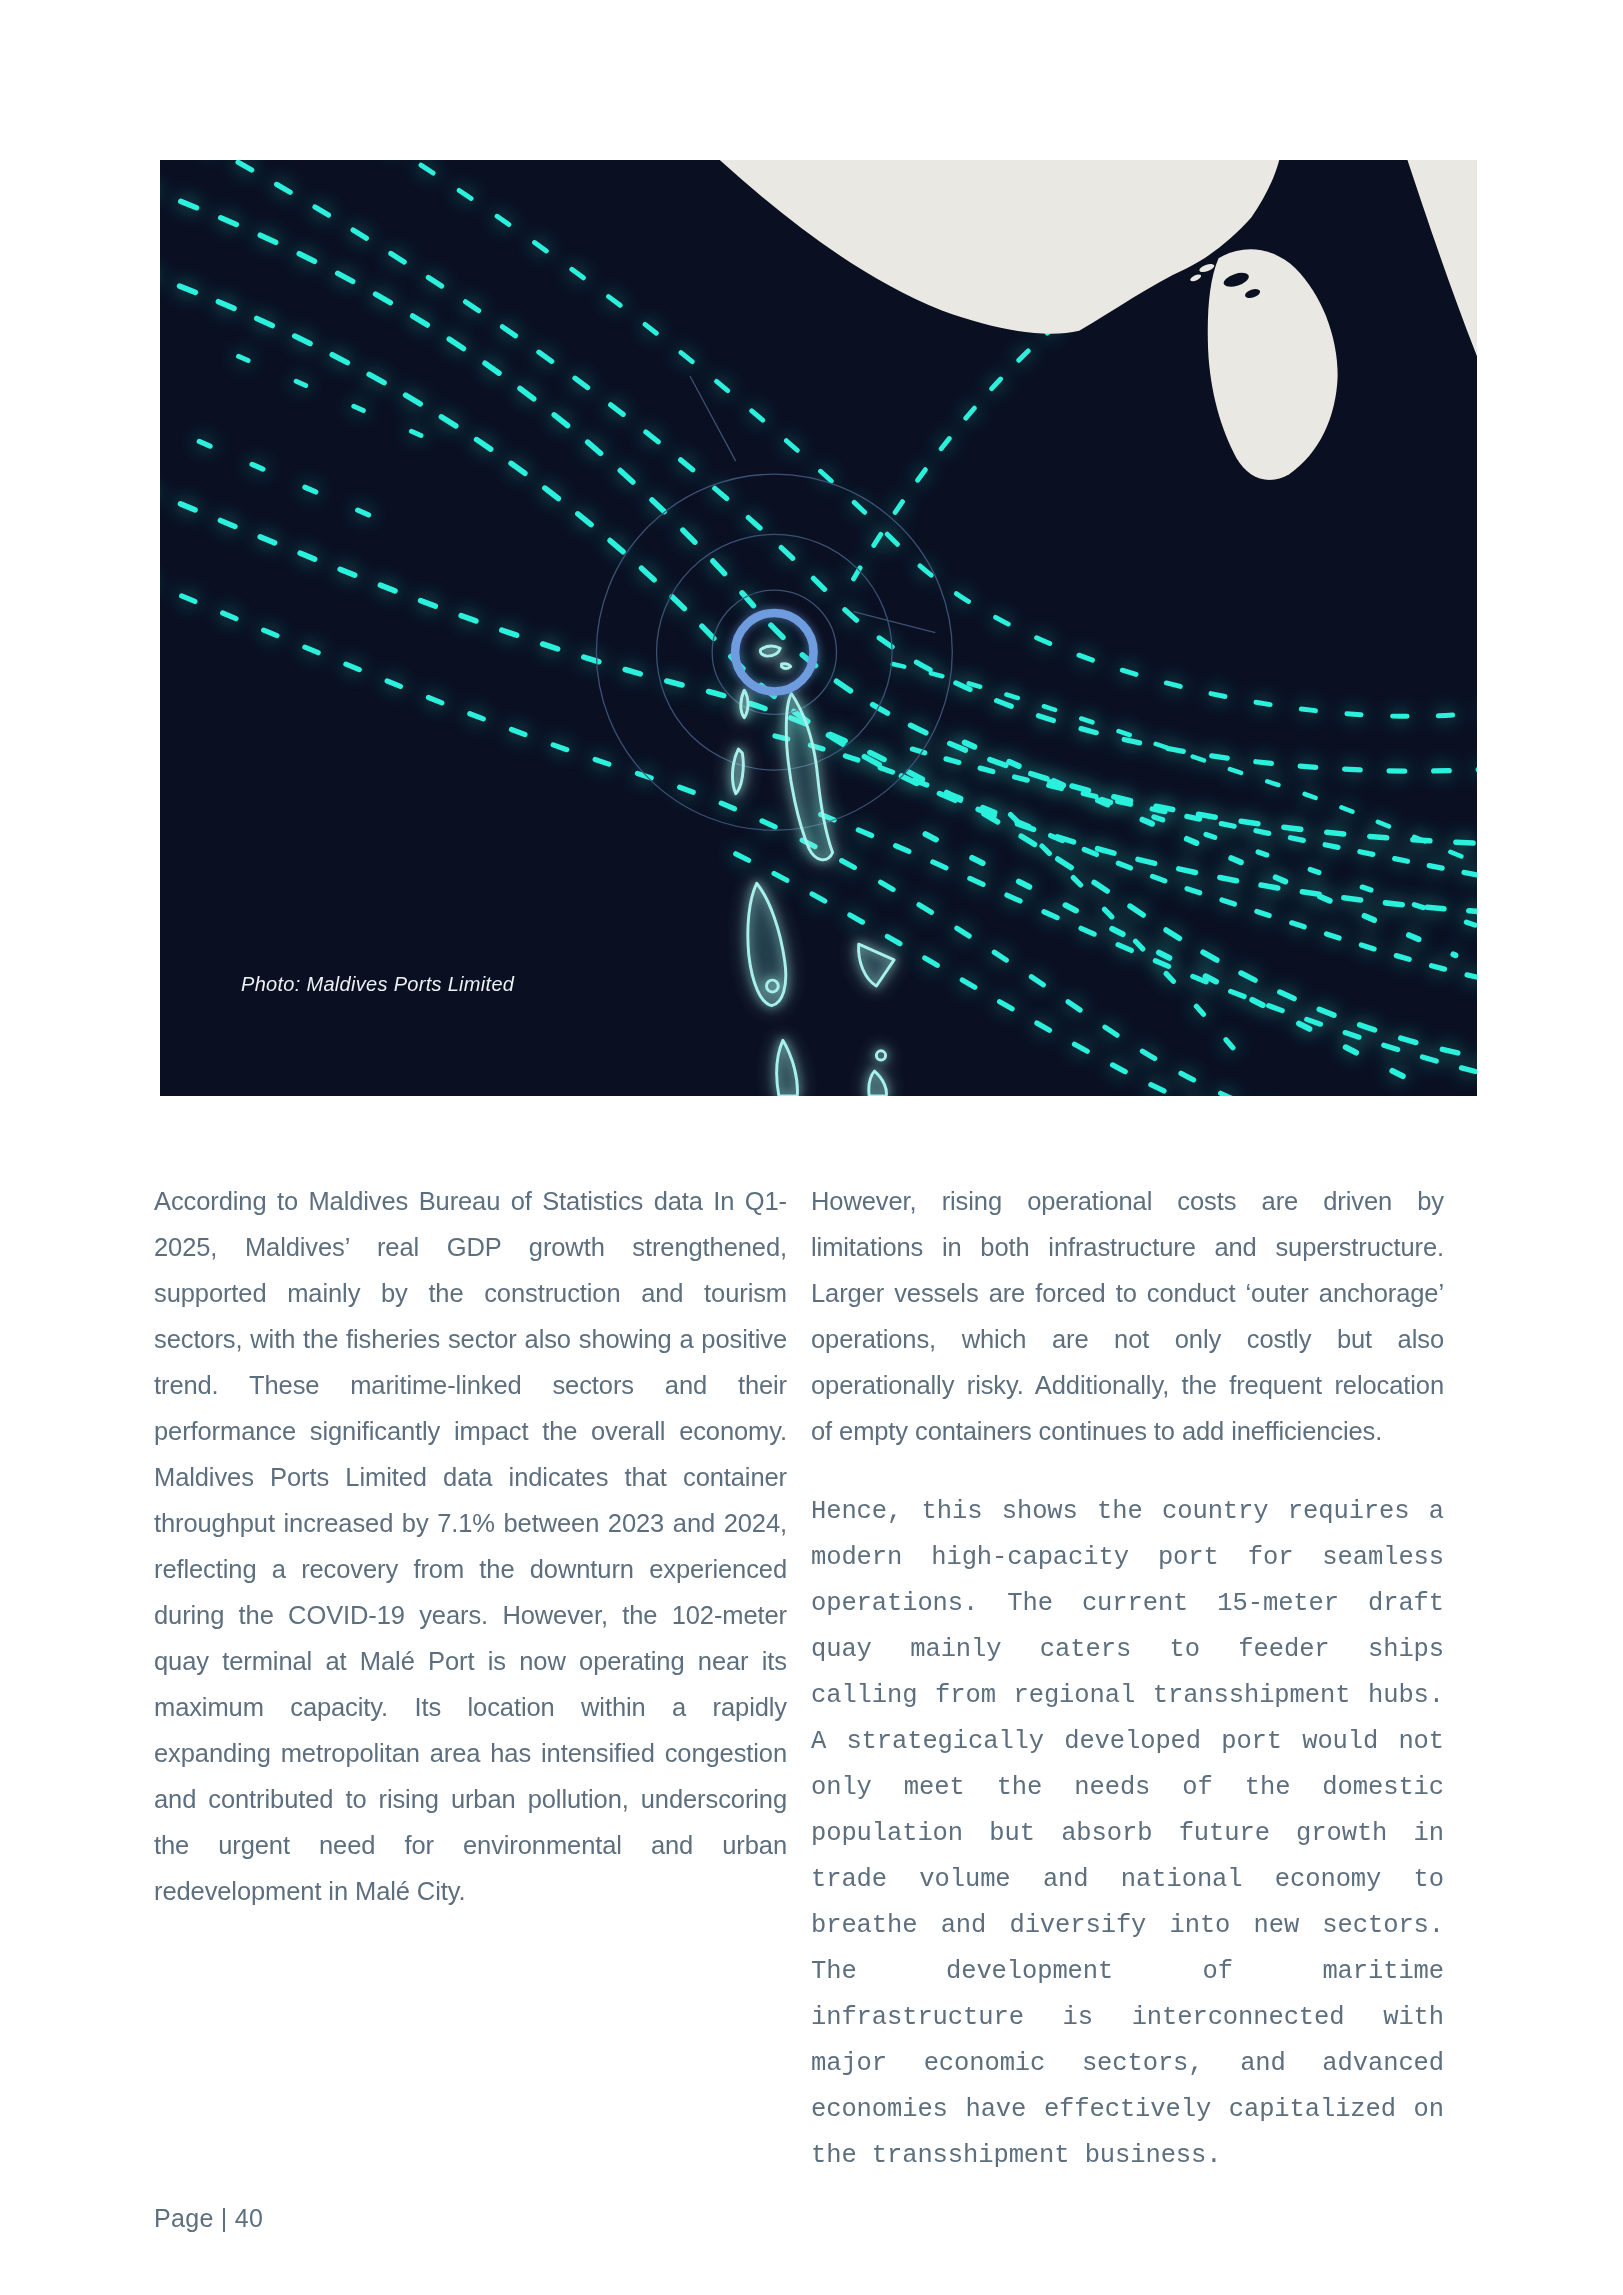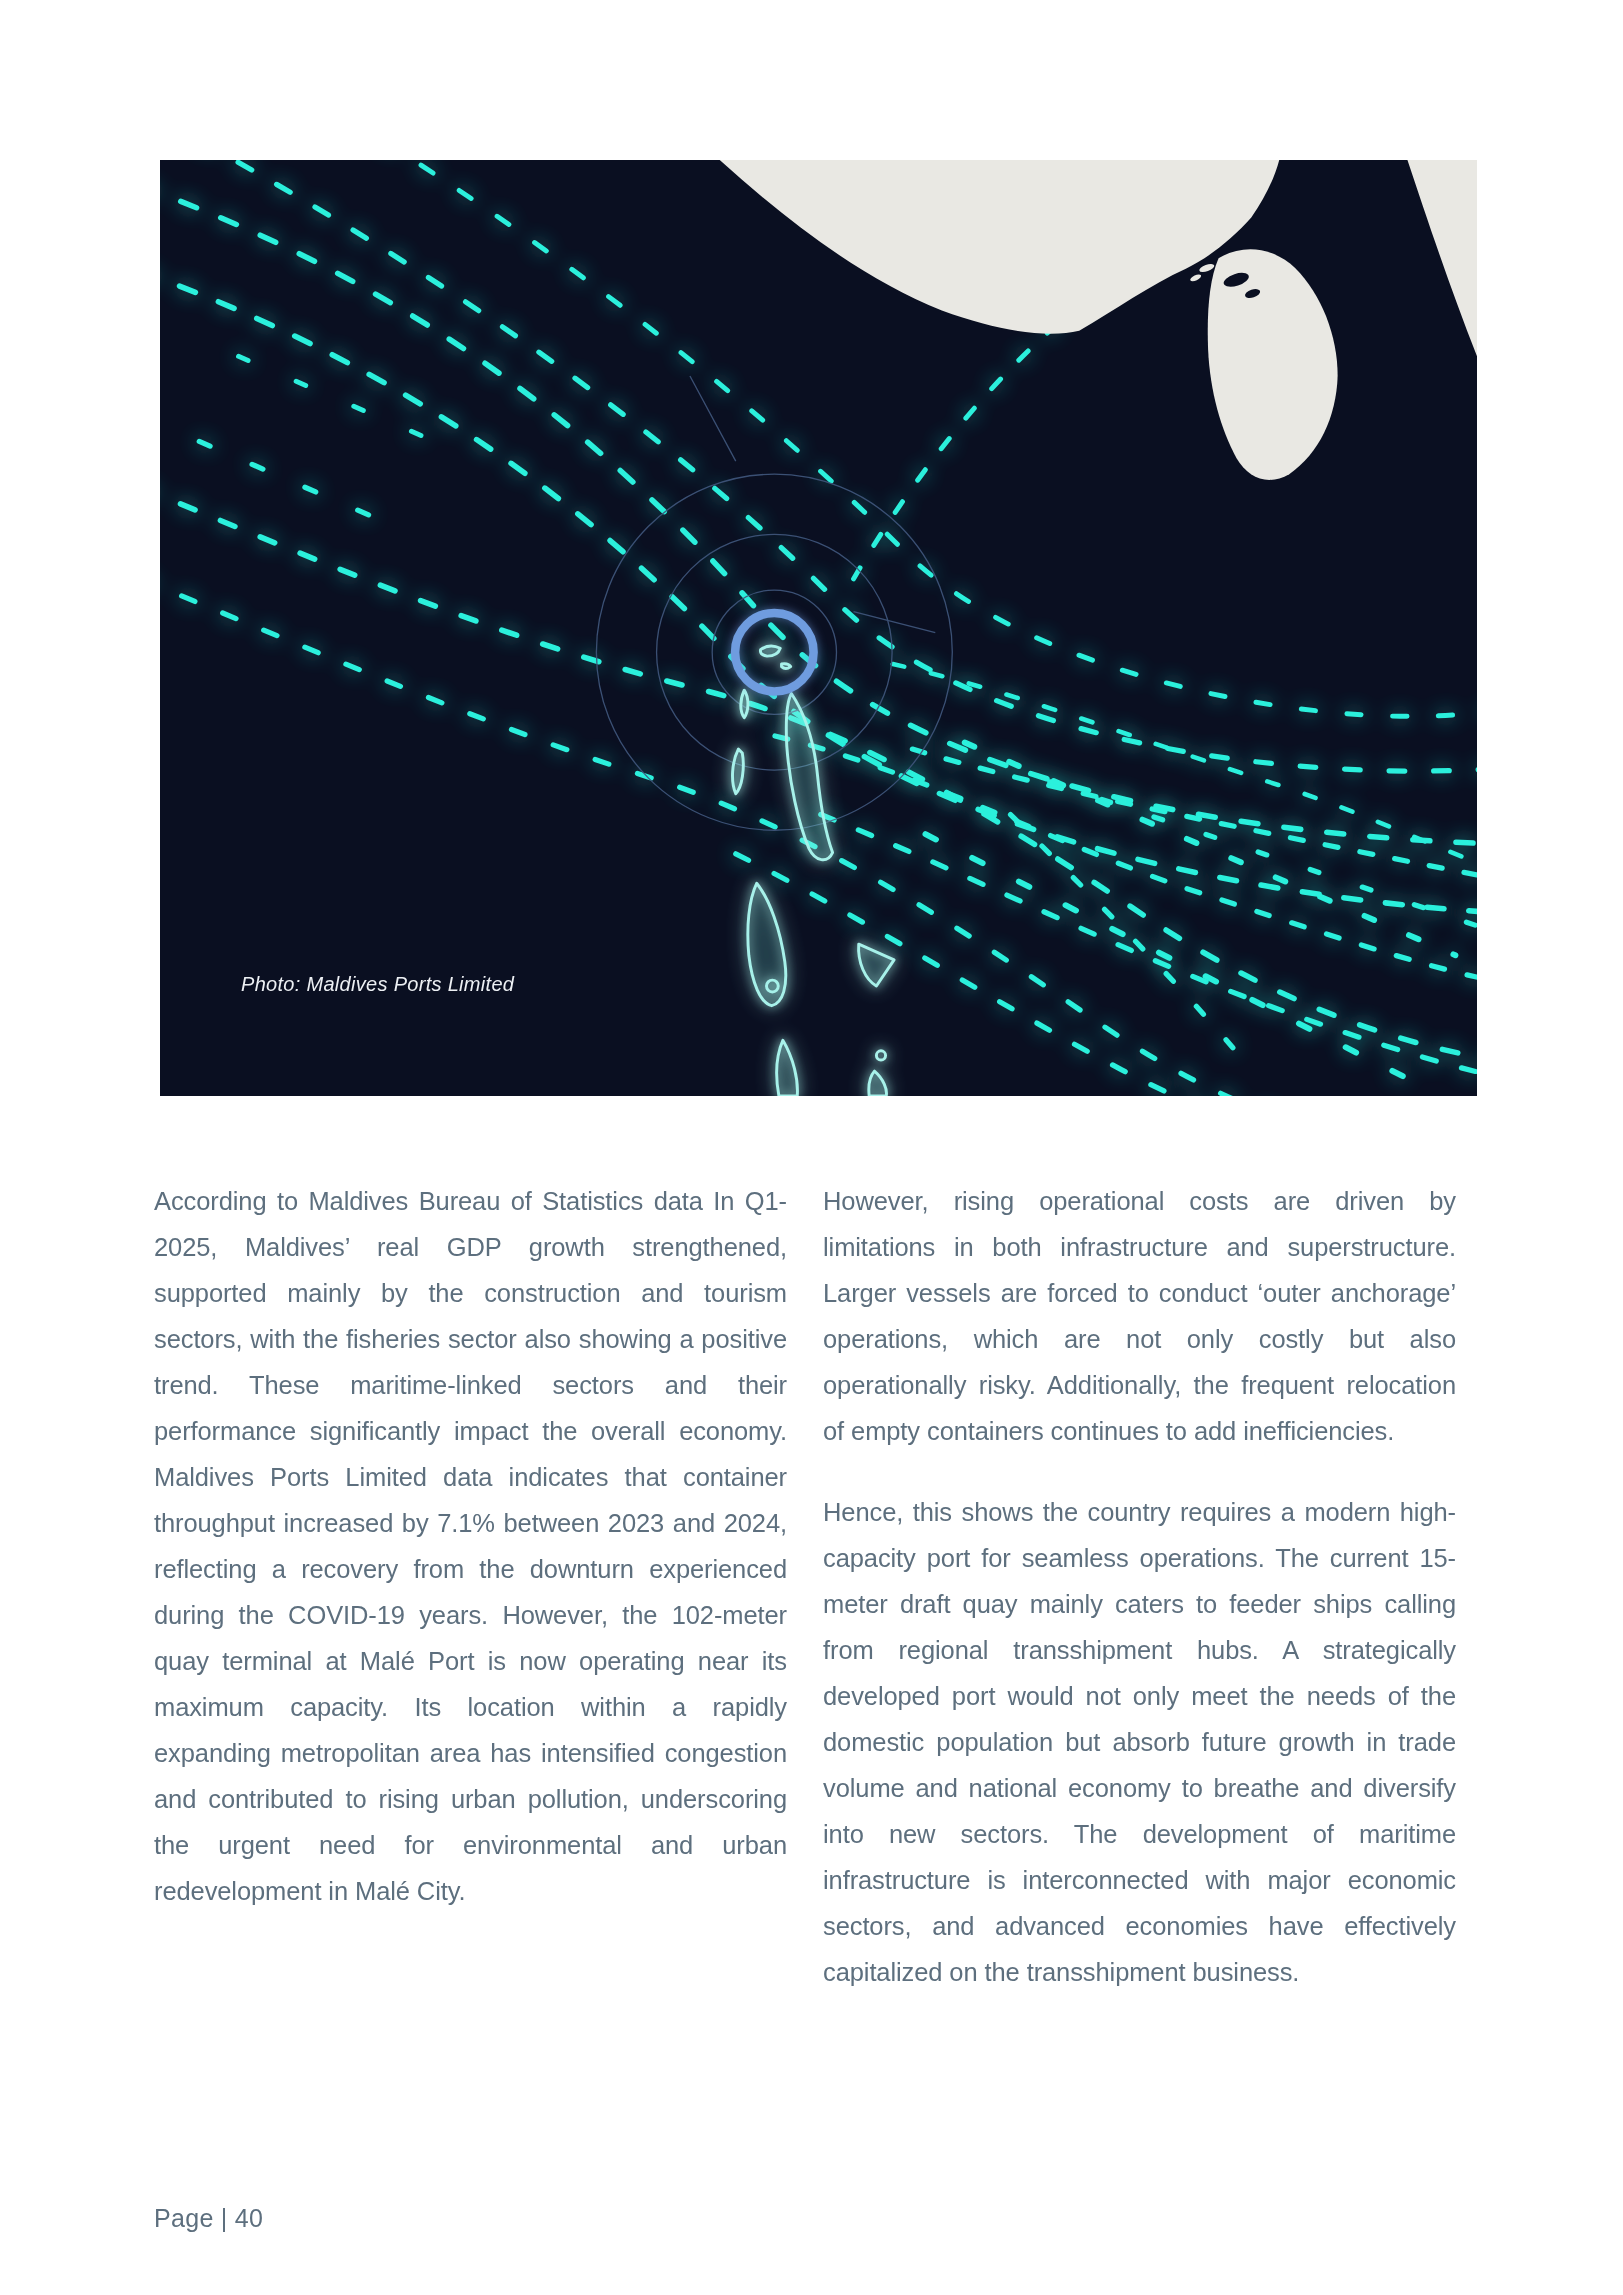--- a/index.html
+++ b/index.html
@@ -40,36 +40,37 @@
     color: #edf0f4;
   }
 
   
   .columns {
     position: absolute;
     left: 154px;
     top: 1178px;
     width: 1317px;
     display: flex;
-    gap: 36px;
+    gap: 24px;
   }
   .col {
     width: 633px;
     flex: 0 0 633px;
   }
   .col p {
     margin: 0;
     font-size: 25.5px;
     line-height: 46px;
     letter-spacing: -0.1px;
     color: #5d6f7e;
     text-align: justify;
   }
   .col p + p {
     margin-top: 35px;
+    font-family: Liberation Mono, monospace;
   }
 
   
   .pagenum {
     position: absolute;
     left: 154px;
     top: 2204px;
     font-size: 25px;
     color: #5d6f7e;
     letter-spacing: 0.3px;

